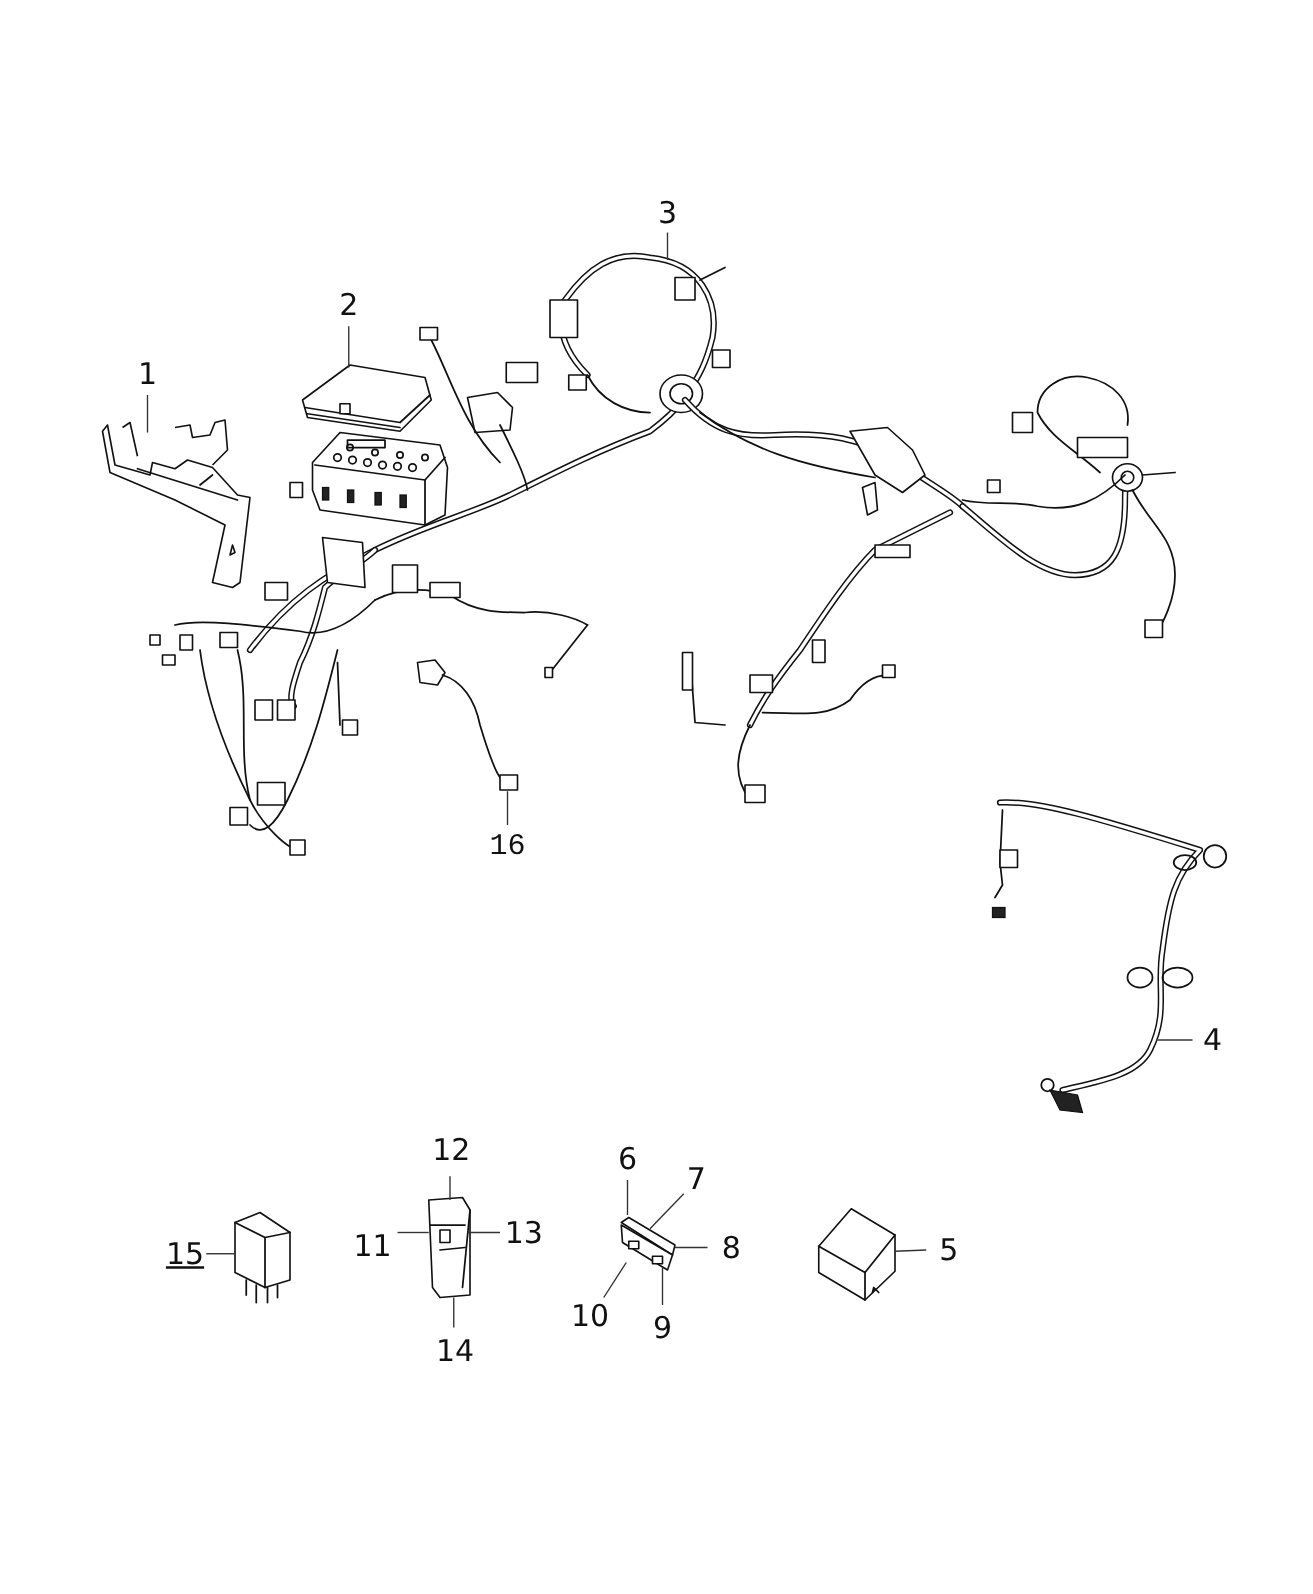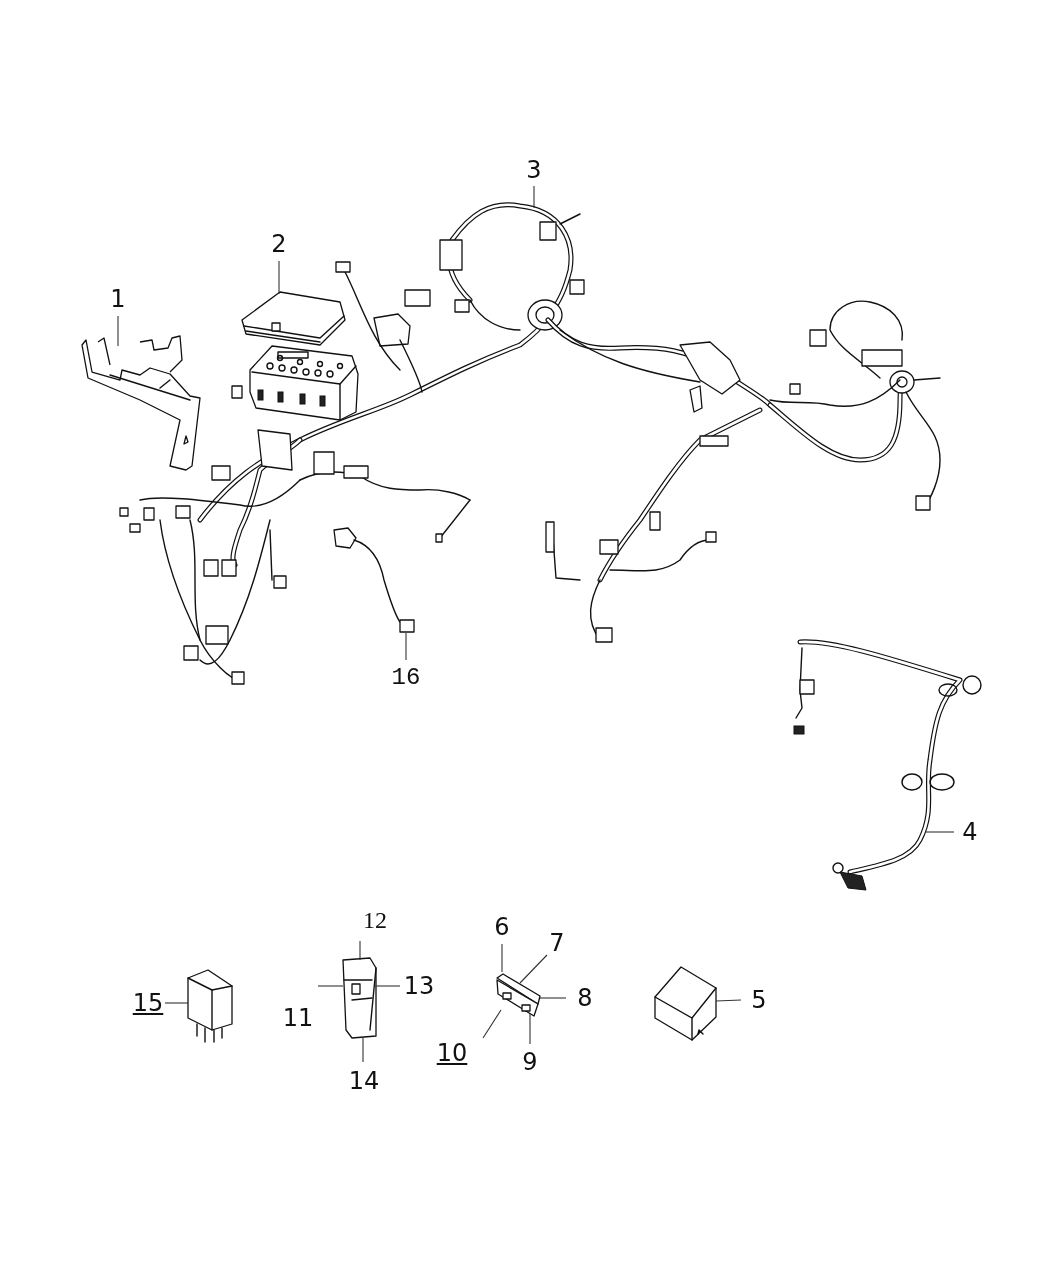--- a/index.html
+++ b/index.html
@@ -210,20 +210,20 @@
 
 <span class="callout" style="left:118px;top:299px;">1</span>
 <span class="callout" style="left:279px;top:244px;">2</span>
 <span class="callout" style="left:534px;top:170px;">3</span>
 <span class="callout" style="left:970px;top:832px;">4</span>
 <span class="callout" style="left:759px;top:1000px;">5</span>
 <span class="callout" style="left:502px;top:927px;">6</span>
 <span class="callout" style="left:557px;top:943px;">7</span>
 <span class="callout" style="left:585px;top:998px;">8</span>
 <span class="callout" style="left:530px;top:1062px;">9</span>
-<span class="callout" style="left:452px;top:1053px;text-decoration:underline;">10</span>
-<span class="callout" style="left:298px;top:1018px;">11</span>
-<span class="callout" style="left:375px;top:920px;font-family:Liberation Serif, serif;">12</span>
+<span class="callout" style="left:472px;top:1053px;">10</span>
+<span class="callout" style="left:298px;top:997px;">11</span>
+<span class="callout" style="left:361px;top:920px;">12</span>
 <span class="callout" style="left:419px;top:986px;">13</span>
 <span class="callout" style="left:364px;top:1081px;text-align:right;">14</span>
 <span class="callout" style="left:148px;top:1003px;text-decoration:underline;">15</span>
 <span class="callout" style="left:406px;top:678px;font-family:Liberation Mono, monospace;">16</span>
 </div>
 
 </body></html>

